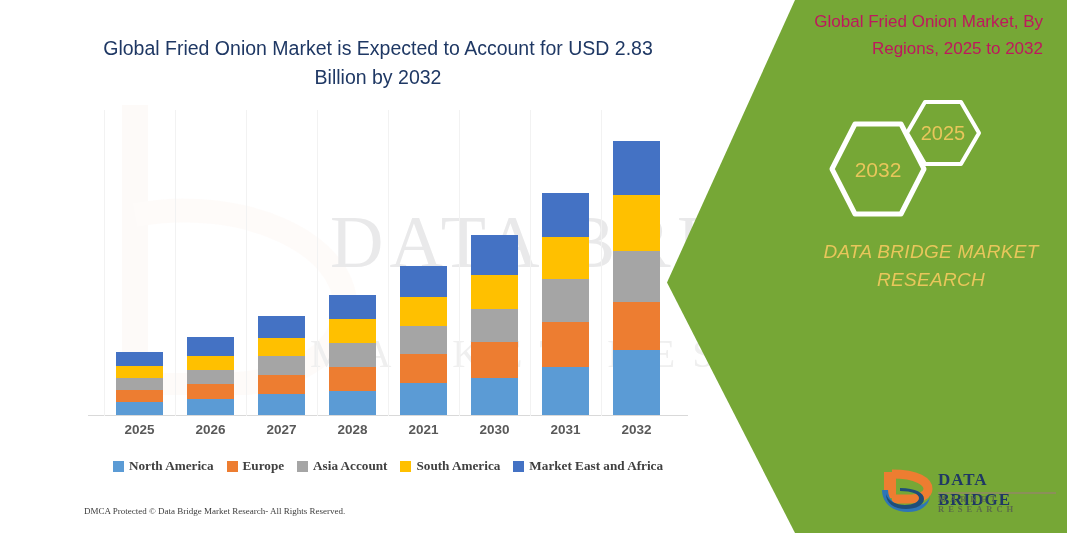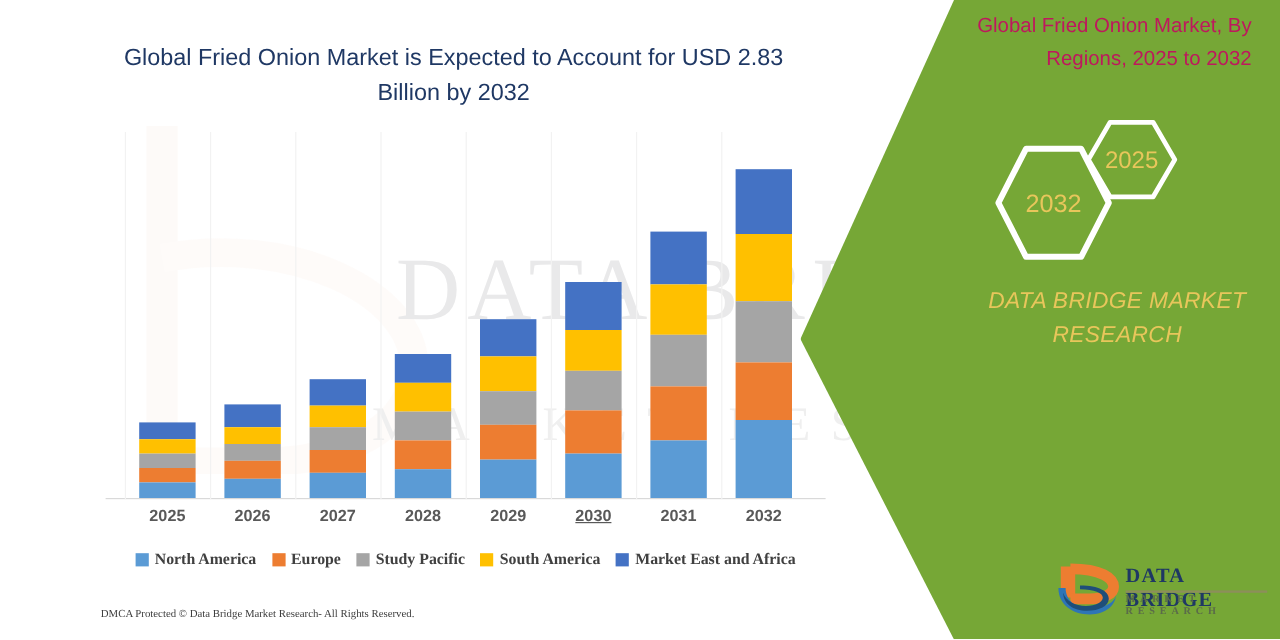--- a/index.html
+++ b/index.html
@@ -188,38 +188,38 @@
             <div class="seg" style="height: 65px; background: rgb(91, 155, 213);"></div>
           </div>
         </div>
     </div>
 
     <div class="xlabels" id="xlabels">
         <div class="xlab" style="left: 21.5px;">2025</div>
         <div class="xlab" style="left: 92.5px;">2026</div>
         <div class="xlab" style="left: 163.5px;">2027</div>
         <div class="xlab" style="left: 234.5px;">2028</div>
-        <div class="xlab" style="left: 305.5px;">2029</div>
-        <div class="xlab" style="left: 376.5px; text-decoration: underline;">2030</div>
+        <div class="xlab" style="left: 305.5px;">2021</div>
+        <div class="xlab" style="left: 376.5px;">2030</div>
         <div class="xlab" style="left: 447.5px;">2031</div>
         <div class="xlab" style="left: 518.5px;">2032</div>
       </div>
 
     <div class="legend" id="legend">
         <div class="lg-item">
           <span class="lg-swatch" style="background: rgb(91, 155, 213);"></span>
           <span class="lg-label">North America</span>
         </div>
         <div class="lg-item">
           <span class="lg-swatch" style="background: rgb(237, 125, 49);"></span>
           <span class="lg-label">Europe</span>
         </div>
         <div class="lg-item">
           <span class="lg-swatch" style="background: rgb(165, 165, 165);"></span>
-          <span class="lg-label">Study Pacific</span>
+          <span class="lg-label">Asia Account</span>
         </div>
         <div class="lg-item">
           <span class="lg-swatch" style="background: rgb(255, 192, 0);"></span>
           <span class="lg-label">South America</span>
         </div>
         <div class="lg-item">
           <span class="lg-swatch" style="background: rgb(68, 114, 196);"></span>
           <span class="lg-label">Market East and Africa</span>
         </div>
       </div>

